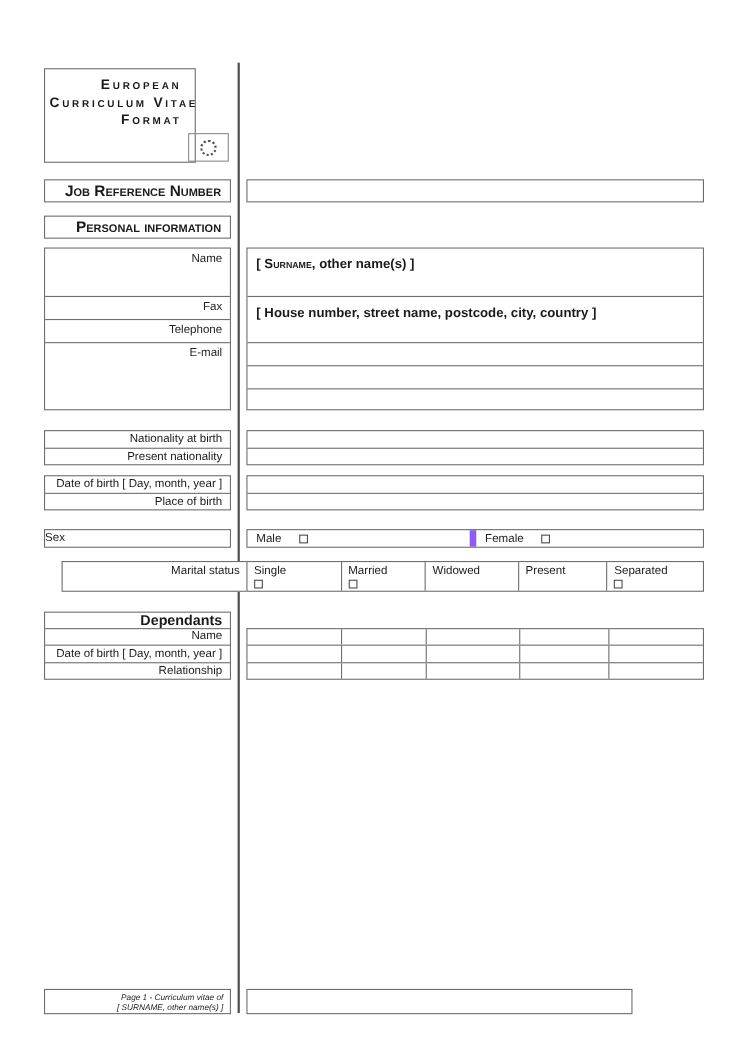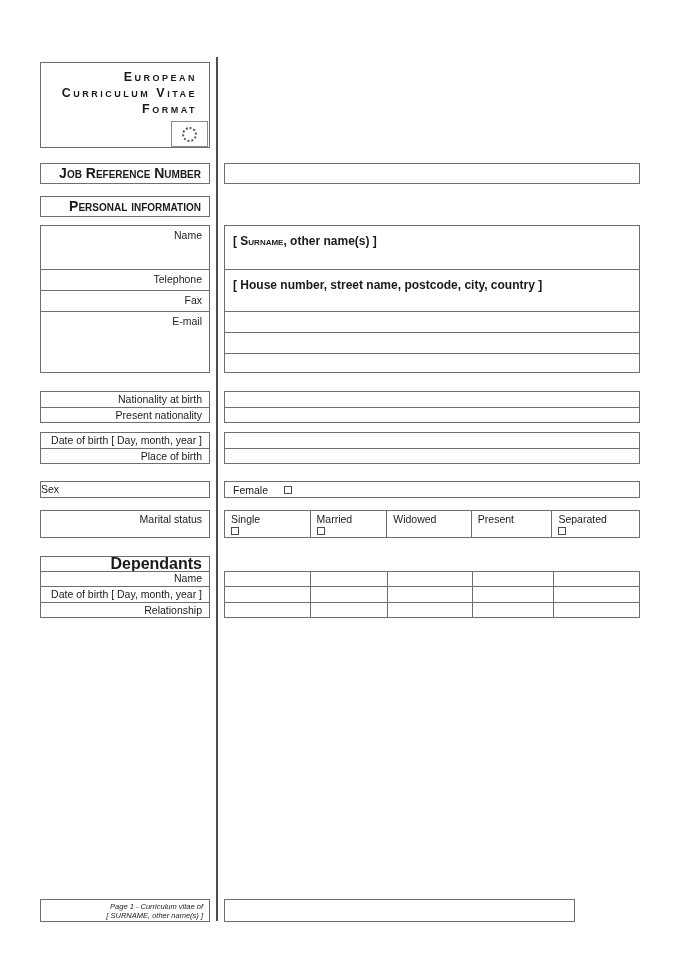--- a/index.html
+++ b/index.html
@@ -5,21 +5,21 @@
   * { margin:0; padding:0; box-sizing:border-box; }
   html,body { background:#fff; }
   body { font-family:"Liberation Sans", sans-serif; color:#1a1a1a; }
   .page { position:relative; width:679px; height:960px; background:#ffffff; overflow:hidden; }
 
   .vline { position:absolute; left:216px; top:57px; width:2px; height:864px; background:#4d4d4d; }
 
   .box { position:absolute; border:1px solid #6e6e6e; background:#fff; }
 
   
-  .header-box { left:40px; top:62px; width:170px; height:86px; padding:6px 12px 0 4px; text-align:right; }
+  .header-box { left:40px; top:62px; width:138px; height:86px; padding:6px 12px 0 4px; text-align:right; }
   .hline { font-weight:bold; font-variant:small-caps; font-size:12.5px; letter-spacing:2.5px; line-height:16px; white-space:nowrap; }
   .eu-box { position:absolute; left:130px; top:58px; width:37px; height:26px; border:1px solid #8a8a8a; display:flex; align-items:center; justify-content:center; }
   .eu-circle { width:15px; height:15px; border:2px dotted #555; border-radius:50%; }
 
   
   .lbl-box { left:40px; width:170px; text-align:right; }
   .sc-bold { font-weight:bold; font-variant:small-caps; font-size:14px; }
   .row21 { height:21px; line-height:19px; padding-right:8px; }
 
   
@@ -37,39 +37,39 @@
   .nat-left  { left:40px;  top:391px; width:170px; height:32px; display:flex; flex-direction:column; }
   .nat-right { left:224px; top:391px; width:416px; height:32px; display:flex; flex-direction:column; }
   .dob-left  { left:40px;  top:432px; width:170px; height:32px; display:flex; flex-direction:column; }
   .dob-right { left:224px; top:432px; width:416px; height:32px; display:flex; flex-direction:column; }
   .h16 { height:16px; line-height:14px; } .h15 { height:15px; line-height:13px; }
   .smallrow { text-align:right; padding-right:7px; font-size:10.5px; }
 
   .sex-label { left:40px; top:481px; width:170px; height:17px; line-height:15px; padding-right:7px; font-size:10.5px; }
   .sex-opts  { left:224px; top:481px; width:416px; height:17px; display:flex; }
   .sex-cell  { display:flex; align-items:center; padding:0 8px; font-size:10.5px; }
-  .sex-cell + .sex-cell { border-left:2px solid #8b5cf6; }
+  .sex-cell + .sex-cell { border-left:6px solid #8b5cf6; }
   .sex-male   { width:203px; }
   .sex-female { width:213px; }
 
   .checkbox { display:inline-block; width:8px; height:8px; border:1px solid #4d4d4d; background:#fff; flex:none; }
   .sex-cell .checkbox { margin-left:16px; }
 
-  .mar-label { left:40px; top:510px; width:170px; height:28px; padding:2px 7px 0 0; font-size:10.5px; text-align:right; }
+  .mar-label { left:56px; top:510px; width:170px; height:28px; padding:2px 7px 0 0; font-size:10.5px; text-align:right; }
   .mar-opts  { left:224px; top:510px; width:416px; height:28px; display:flex; }
   .mar-cell  { padding:2px 6px; font-size:10.5px; display:flex; }
   .mar-cell + .mar-cell { border-left:1px solid #6e6e6e; }
   .mar-inline { flex-direction:column; justify-content:space-between; align-items:flex-start; }
   .mar-inline .checkbox { margin-top:2px; }
   .mar-wrap { flex-direction:column; align-items:flex-start;gap:44px; }
   .mar-wrap .checkbox { margin-top:2px; }
   .mc0 { width:85px; } .mc1 { width:77px; } .mc2 { width:85px; } .mc3 { width:81px; } .mc4 { width:88px; }
 
   .dep-left { left:40px; top:556px; width:170px; height:62px; display:flex; flex-direction:column; }
-  .dep-head { font-weight:bold; font-size:16px; text-align:right; padding-right:7px; }
+  .dep-head { font-weight:bold; font-size:13px; text-align:right; padding-right:7px; }
   .dep-grid { left:224px; top:571px; width:416px; height:47px; display:flex; flex-direction:column; }
   .dep-row { display:flex; flex:1; border-top:1px solid #6e6e6e; }
   .dep-row:first-child { border-top:none; }
   .dep-cell { border-left:1px solid #6e6e6e; }
   .dep-cell:first-child { border-left:none; }
   .dc0 { width:85px; } .dc1 { width:77px; } .dc2 { width:85px; } .dc3 { width:81px; } .dc4 { flex:1; }
 
   .footer-label { left:40px; top:899px; width:170px; height:23px; padding:2px 6px 0 0; text-align:right; }
   .footer-label div { font-style:italic; font-size:7.5px; line-height:9px; color:#222; }
   .footer-input { left:224px; top:899px; width:351px; height:23px; }
@@ -90,22 +90,22 @@
     </div>
   </div>
 
   <div class="box lbl-box row21 sc-bold" style="top:163px;">Job Reference Number</div>
   <div class="box" style="left:224px; top:163px; width:416px; height:21px;"></div>
 
   <div class="box lbl-box row21 sc-bold" style="top:196px;">Personal information</div>
 
   <div class="box left-fields">
     <div class="cell lblcell h43">Name</div>
+    <div class="cell lblcell h21">Fax</div>
     <div class="cell lblcell h21">Telephone</div>
-    <div class="cell lblcell h21">Fax</div>
     <div class="cell lblcell hfill">E-mail</div>
   </div>
 
   <div class="box right-fields">
     <div class="cell valcell h43">
       <span class="bold-val sc">[ Surname</span><span class="bold-val">, other name(s) ]</span>
     </div>
     <div class="cell valcell h42">
       <span class="bold-val">[ House number, street name, postcode, city, country ]</span>
     </div>
@@ -127,20 +127,24 @@
     <div class="cell smallrow h16">Date of birth [ Day, month, year ]</div>
     <div class="cell smallrow h16">Place of birth</div>
   </div>
   <div class="box dob-right">
     <div class="cell h16"></div>
     <div class="cell h16"></div>
   </div>
 
   <div class="box sex-label">Sex</div>
   <div class="box sex-opts">
+    <div class="sex-cell sex-male">
+      <span>Male</span>
+      <span class="checkbox"></span>
+    </div>
     <div class="sex-cell sex-female">
       <span>Female</span>
       <span class="checkbox"></span>
     </div>
   </div>
 
   <div class="box mar-label">Marital status</div>
   <div class="box mar-opts">
     <div class="mar-cell mar-inline mc0">
       <span>Single</span>

